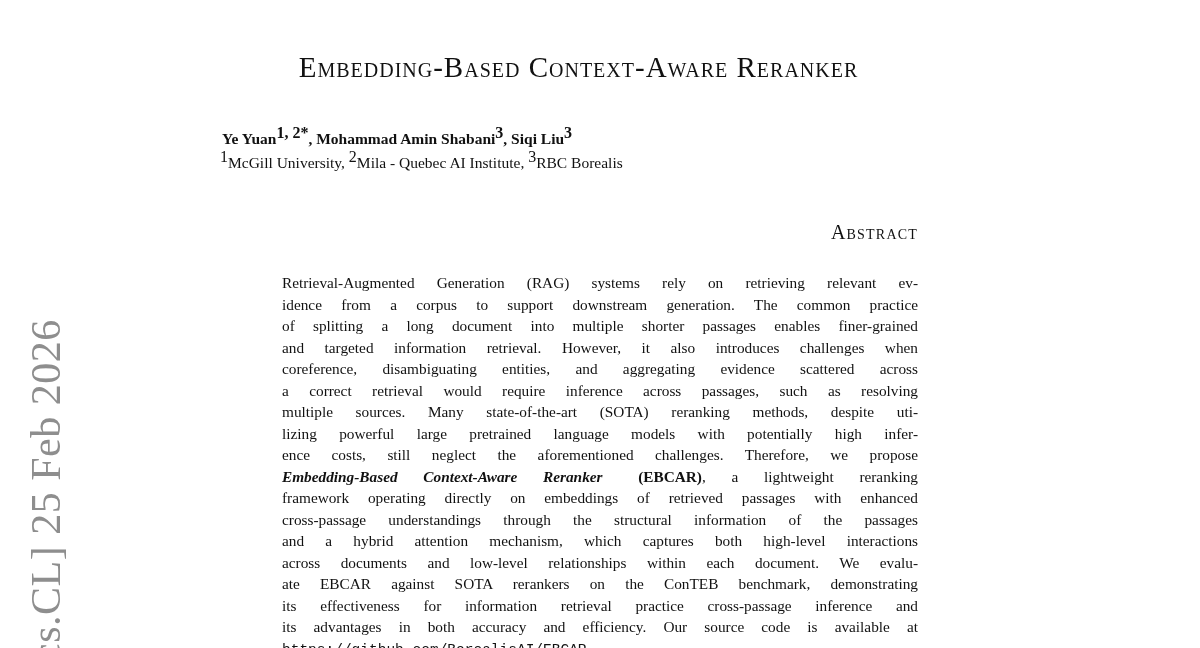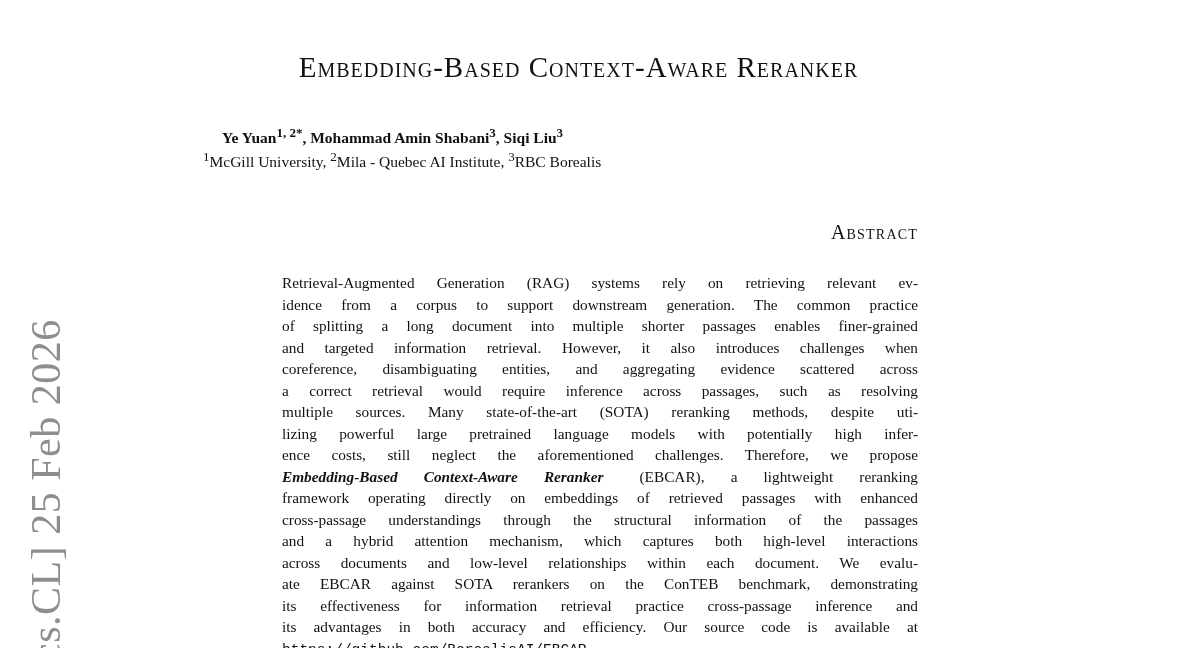--- a/index.html
+++ b/index.html
@@ -36,45 +36,45 @@
   .authors-line {
     position: absolute;
     left: 222px; top: 122px;
     font-size: 15.5px;
     font-weight: bold;
     line-height: 21px;
     white-space: nowrap;
   }
   .affiliations-line {
     position: absolute;
-    left: 203px; top: 146px;
+    left: 220px; top: 146px;
     font-size: 15.5px;
     line-height: 21px;
     white-space: nowrap;
   }
-  .sup { font-size: 13px; vertical-align: 6px; letter-spacing: 0; margin-top: 48px; }
+  .sup { font-size: 16px; vertical-align: 6px; letter-spacing: 0; margin-top: 48px; }
 
   .abstract-heading {
     position: absolute;
     left: 282px; top: 221px; width: 636px;
     text-align: right;
     font-size: 20px;
     font-variant: small-caps;
     letter-spacing: 1.2px;
   }
 
   .abstract-body {
     position: absolute;
     left: 282px; top: 272px; width: 636px;
     font-size: 15.3px;
     line-height: 21.5px;
   }
   .abs-line { text-align: justify; text-align-last: justify; }
   .abs-line.noj { text-align: left; text-align-last: left; }
-  .seg-b  { font-weight: normal; margin-left: 10px; }
+  .seg-b  { font-weight: bold; margin-left: 10px; }
   .seg-bi { font-weight: bold; font-style: italic; }
   .seg-mono { font-family: "Liberation Mono", monospace; font-size: 14.5px; }
 </style>
 </head>
 <body style="color: rgb(17, 17, 17);">
 
 <div class="watermark" style="color: rgb(142, 142, 142);">cs.CL] 25 Feb 2026</div>
 
 <h1 class="paper-title" style="margin:0; font-weight:normal;">Embedding-Based Context-Aware Reranker</h1>
 

